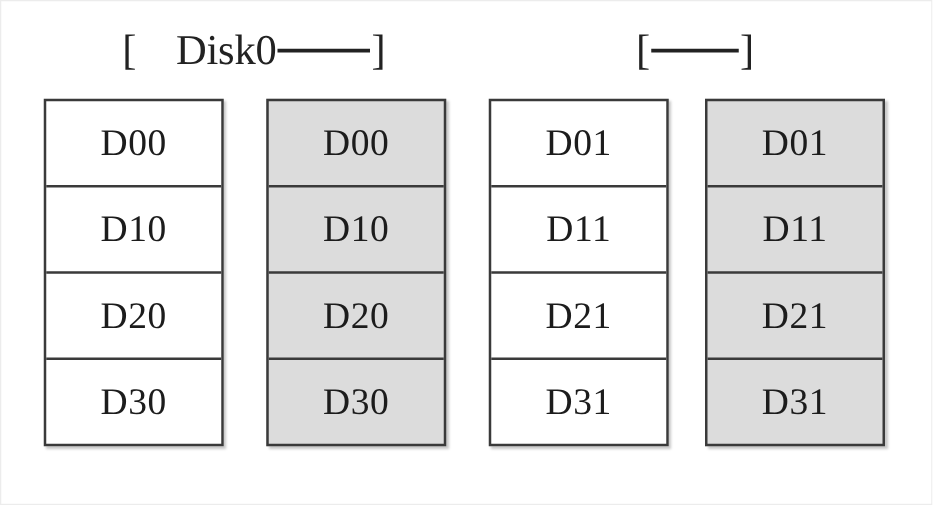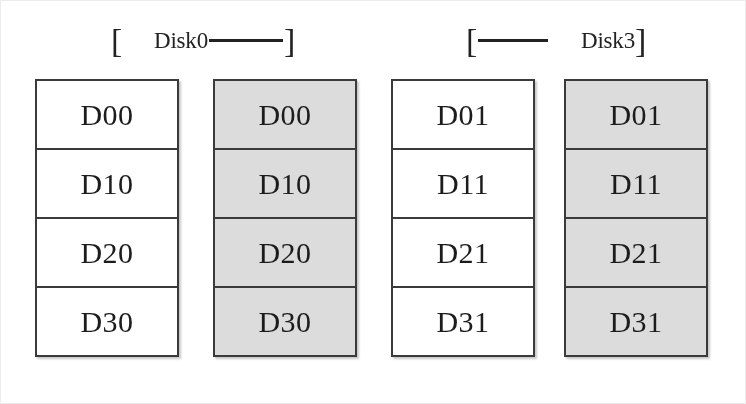--- a/index.html
+++ b/index.html
@@ -41,21 +41,21 @@
     white-space: nowrap;
     font-size: 34px;
     line-height: 40px;
     color: #222222;
     letter-spacing: -0.2px;
   }
   .header-group.g0 { left: 32px;  width: 340px; }
   .header-group.g1 { left: 396px; width: 318px; }
 
   .hdr-bracket { font-size: 34px; }
-  .hdr-label   { font-size: 23px; margin-left: 32px; }
+  .hdr-label   { font-size: 34px; margin-left: 32px; }
   .hdr-dash {
     display: inline-block;
     width: 74px;
     height: 0;
     border-top: 3px solid #222222;
     margin: 0 1px;
     position: relative;
     top: -1px;
   }
   .header-group.g1 .hdr-dash { width: 70px; }
@@ -112,21 +112,20 @@
     <div class="header-group g0">
       <span class="hdr-bracket">[</span>
       <span class="hdr-label">Disk0</span>
       <span class="hdr-dash"></span>
       <span class="hdr-bracket">]</span>
     </div>
 
     <div class="header-group g1">
       <span class="hdr-bracket">[</span>
       <span class="hdr-dash"></span>
-      <span class="hdr-label">Disk3</span>
       <span class="hdr-bracket">]</span>
     </div>
 
   </div>
 
   <div class="columns">
 
     <div class="disk-col c0 plain">
       <div class="cell">D00</div>
       <div class="cell">D10</div>

